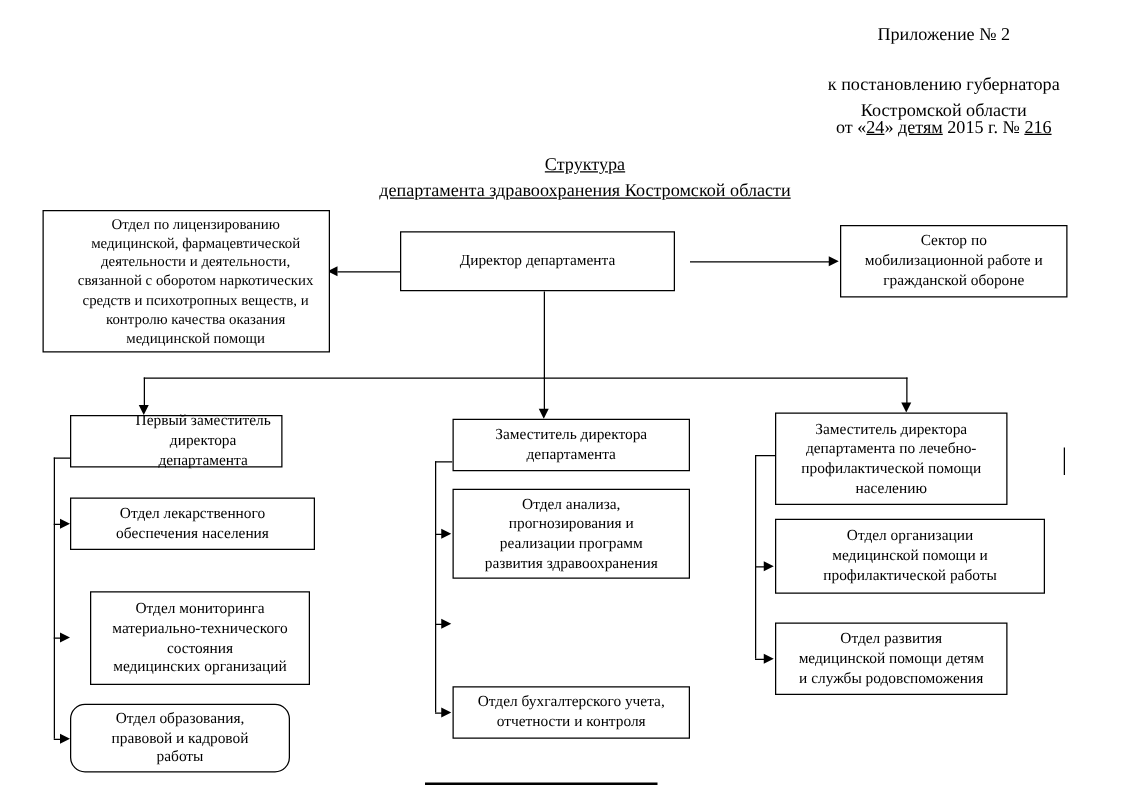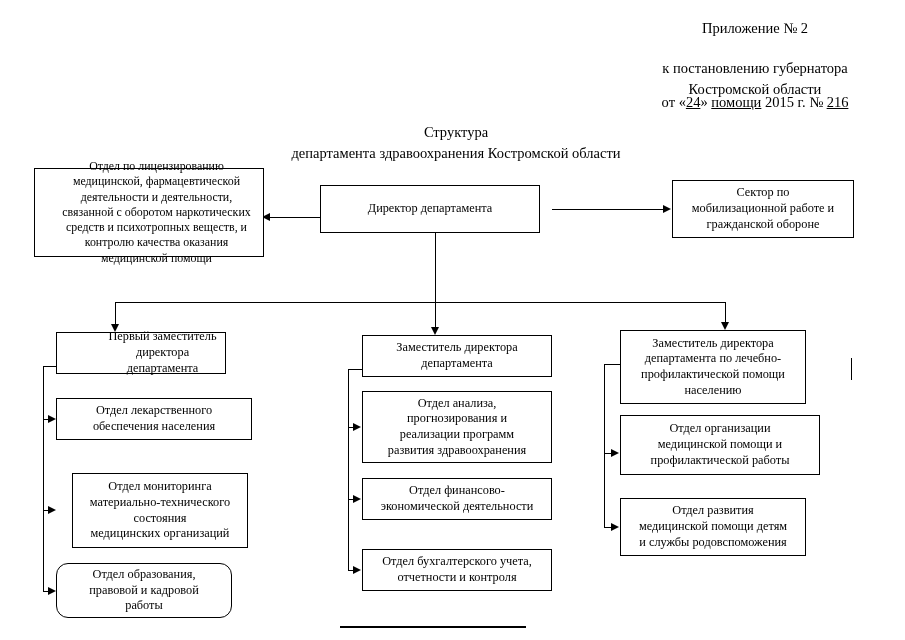--- a/index.html
+++ b/index.html
@@ -27,27 +27,28 @@
     line-height: 1.42;
     white-space: pre-line;
   }
   #hdr-appendix { left: 620px; top: 18px; width: 270px; }
   #hdr-decree   { left: 620px; top: 58px; width: 270px; }
   #hdr-date     { left: 620px; top: 92px; width: 270px; white-space: nowrap; }
   .u { text-decoration: underline; }
 
   #title {
     position: absolute;
-    left: 116px;
+    left: 128px;
     top: 122px;
     width: 680px;
     text-align: center;
     font-size: 14.5px;
     line-height: 1.46;
     white-space: pre-line;
+    text-decoration: underline;
   }
 
   .node {
     position: absolute;
     box-sizing: border-box;
     border: 1.4px solid #000;
     background: #ffffff;
     display: flex;
     align-items: center;
     justify-content: center;
@@ -111,27 +112,27 @@
 <body>
 
 <div id="page">
 
   <div class="hdr" id="hdr-appendix">Приложение № 2</div>
 
   <div class="hdr" id="hdr-decree">к постановлению губернатора
 Костромской области</div>
 
   <div class="hdr" id="hdr-date">
-    <span>от «</span><span class="u">24</span><span>»</span> <span class="u">помощи</span> <span>2015 г. №</span> <span class="u">216</span>
+    <span>от «</span><span class="u">24</span><span>»</span> <span class="u">детям</span> <span>2015 г. №</span> <span class="u">216</span>
   </div>
 
   <div id="title">Структура
 департамента здравоохранения Костромской области</div>
 
-  <div class="node small" style="left:34px;  top:168px; width:230px; height:89px;padding-left:20px;">Отдел по лицензированию
+  <div class="node small" style="left:34px;  top:168px; width:230px; height:114px;padding-left:20px;">Отдел по лицензированию
 медицинской, фармацевтической
 деятельности и деятельности,
 связанной с оборотом наркотических
 средств и психотропных веществ, и
 контролю качества оказания
 медицинской помощи</div>
 
   <div class="node" style="left:320px; top:185px; width:220px; height:48px;">Директор департамента</div>
 
   <div class="node" style="left:672px; top:180px; width:182px; height:58px;">Сектор  по
@@ -154,32 +155,30 @@
 работы</div>
 
   <div class="node" style="left:362px; top:335px; width:190px; height:42px;">Заместитель директора
 департамента</div>
 
   <div class="node" style="left:362px; top:391px; width:190px; height:72px;">Отдел анализа,
 прогнозирования и
 реализации программ
 развития здравоохранения</div>
 
-  <div class="node" style="left:362px; top:478px; width:190px; height:42px;">Отдел финансово-
-экономической деятельности</div>
 
   <div class="node" style="left:362px; top:549px; width:190px; height:42px;">Отдел бухгалтерского учета,
 отчетности и контроля</div>
 
   <div class="node" style="left:620px; top:330px; width:186px; height:74px;">Заместитель директора
 департамента по лечебно-
 профилактической помощи
 населению</div>
 
-  <div class="node" style="left:620px; top:415px; width:200px; height:60px;">Отдел организации
+  <div class="node" style="left:620px; top:415px; width:216px; height:60px;">Отдел организации
 медицинской помощи и
 профилактической работы</div>
 
   <div class="node" style="left:620px; top:498px; width:186px; height:58px;">Отдел развития
 медицинской помощи детям
 и службы родовспоможения</div>
 
   <div class="ln h" style="left:270px; top:217px; width:52px;"></div>
   <div class="arw left" style="left:262px; top:213px;"></div>
 

